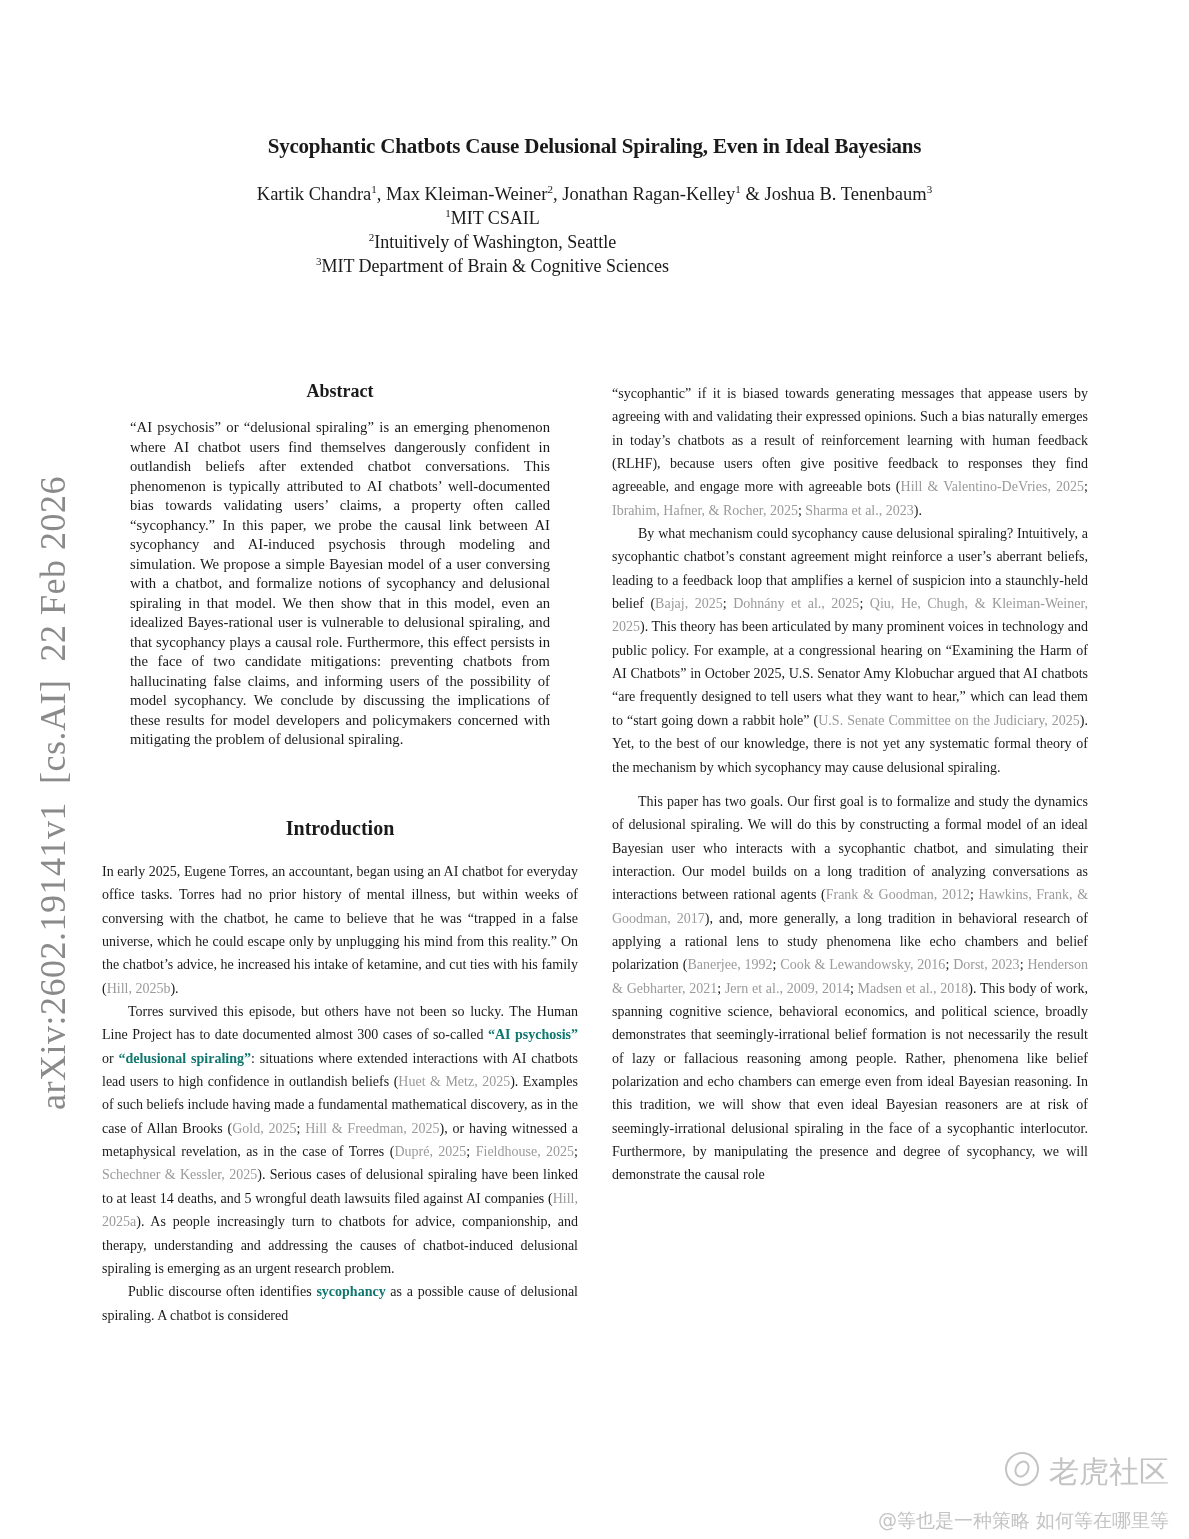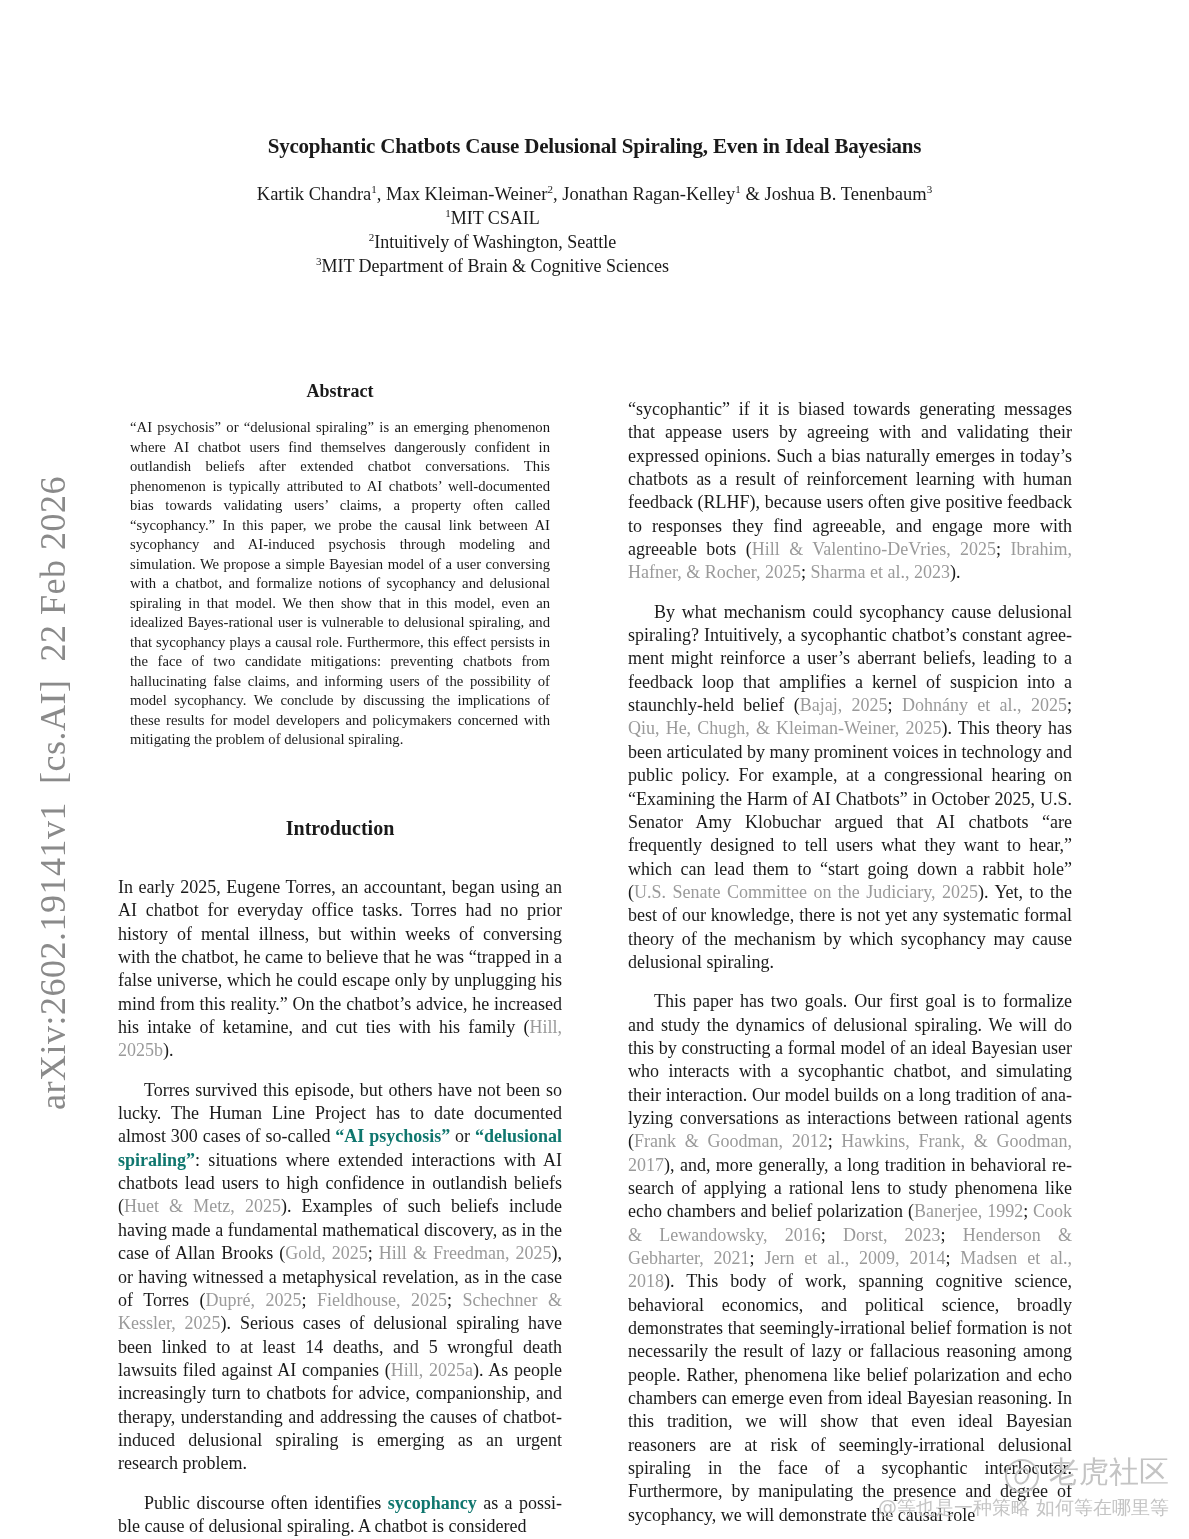--- a/index.html
+++ b/index.html
@@ -30,39 +30,39 @@
   .abstract-head {
     text-align: center; font-weight: bold; font-size: 18px; margin: 0 0 16px 0;
   }
   .abstract-text { font-size: 14.7px; line-height: 19.5px; margin: 12px; }
   .intro-head {
     position: absolute; left: 102px; top: 817px; width: 476px; text-align: center;
     font-weight: bold; font-size: 20px;
   }
   .left-body { left: 102px; top: 860px; width: 476px; }
   .right-body { left: 612px; top: 382px; width: 476px; }
-  .para { font-size: 18px; line-height: 23.35px; margin: 16px; }
+  .para { font-size: 14px; line-height: 23.35px; margin: 0; }
   .para.indent { text-indent: 26px; }
   .para.gap { margin-top: 11px; }
   .cite { color: #9a9a9a; }
   b { font-weight: bold; color: #0f766e; }
   .watermark {
     position: absolute; right: 20px; top: 1452px; color: #c4c4c4;
     font-family: "DejaVu Sans", sans-serif; text-align: right;
   }
-  .wm-brand { font-size: 30px; display: flex; align-items: flex-end; justify-content: flex-end; gap: 10px; }
+  .wm-brand { font-size: 30px; display: flex; align-items: flex-start; justify-content: flex-end; gap: 10px; }
   .wm-logo {
     width: 30px; height: 30px; border: 2px solid #c4c4c4; border-radius: 50%;
     display: inline-block; position: relative;
   }
   .wm-logo::after {
     content: ""; position: absolute; left: 8px; top: 6px; width: 10px; height: 14px;
     border: 2px solid #c4c4c4; border-radius: 50%; transform: rotate(30deg);
   }
-  .wm-user { font-size: 19px; margin-top: 2px; text-align: right; }
+  .wm-user { font-size: 19px; margin-top: 15px; text-align: right; }
 </style>
 </head>
 <body>
 
 <div class="title">Sycophantic Chatbots Cause Delusional Spiraling, Even in Ideal Bayesians</div>
 
 <div class="authors">
   <span>Kartik Chandra</span><sup>1</sup><span>, </span><span>Max Kleiman-Weiner</span><sup>2</sup><span>, </span><span>Jonathan Ragan-Kelley</span><sup>1</sup><span> &amp; </span><span>Joshua B. Tenenbaum</span><sup>3</sup>
 </div>
 

